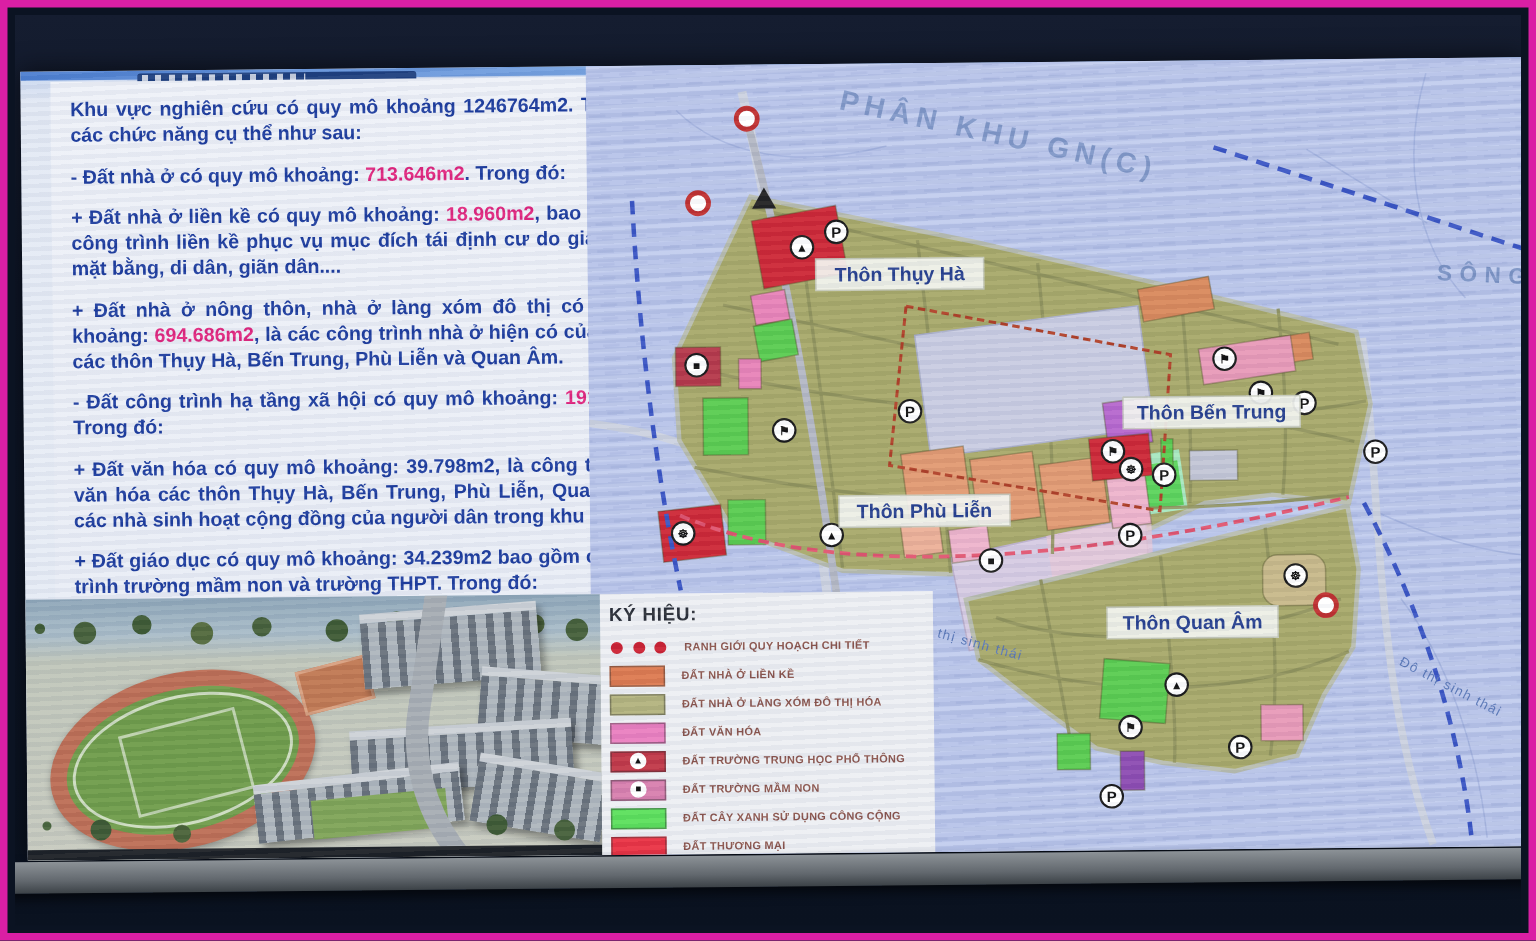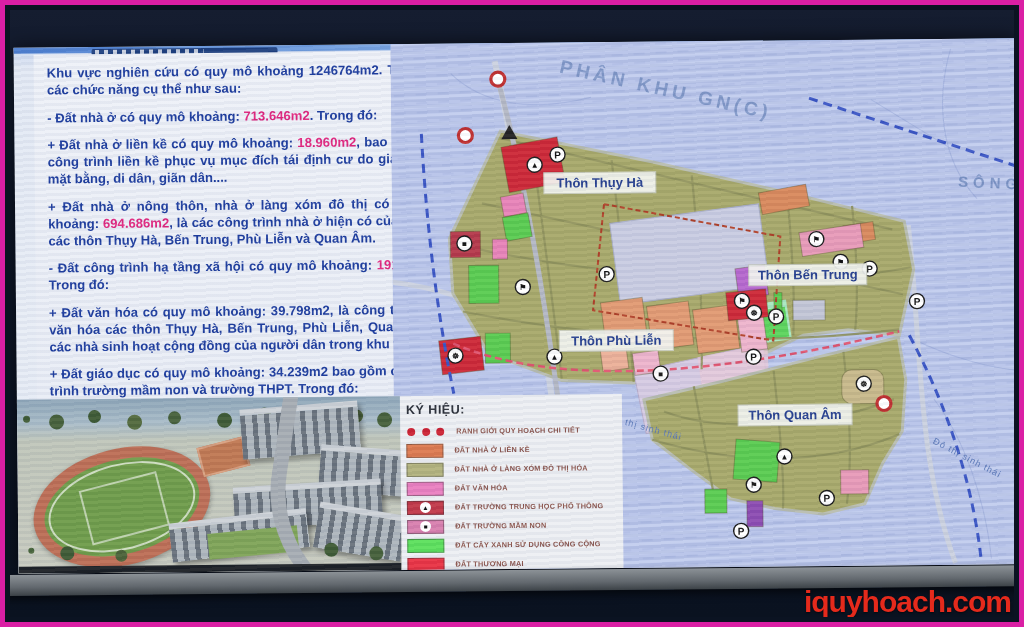--- a/index.html
+++ b/index.html
@@ -364,15 +364,14 @@
       <div class="bld b4"></div>
       <div class="bld b5"></div>
       <div class="lawn"></div>
       <div class="road"></div>
       <div class="trees2"></div>
       <div class="edge"></div>
     </div>
   </div>
 
   <div class="bezel"></div>
-  <div class="watermark">iquyhoach.com</div>
  </div>
 </div>
 
 </body></html>

